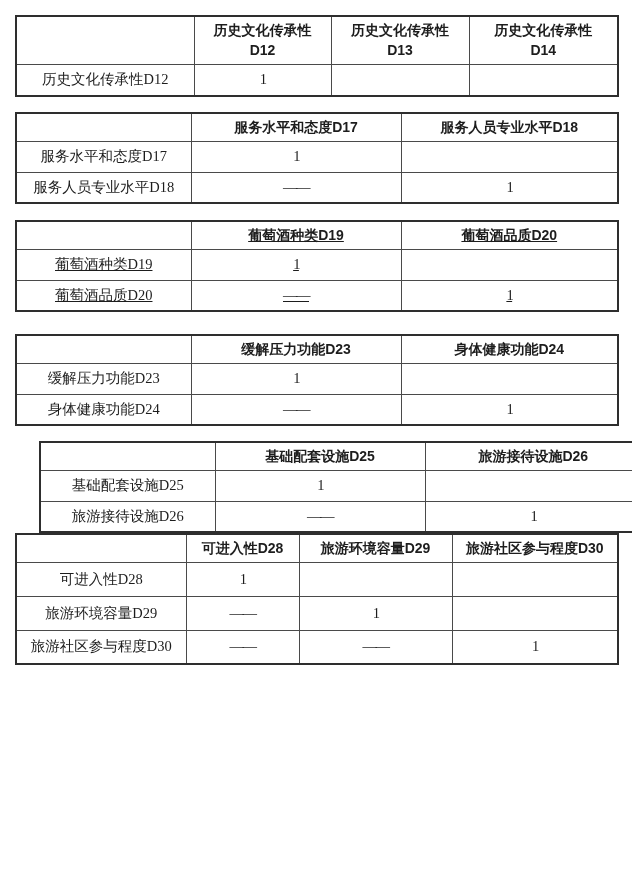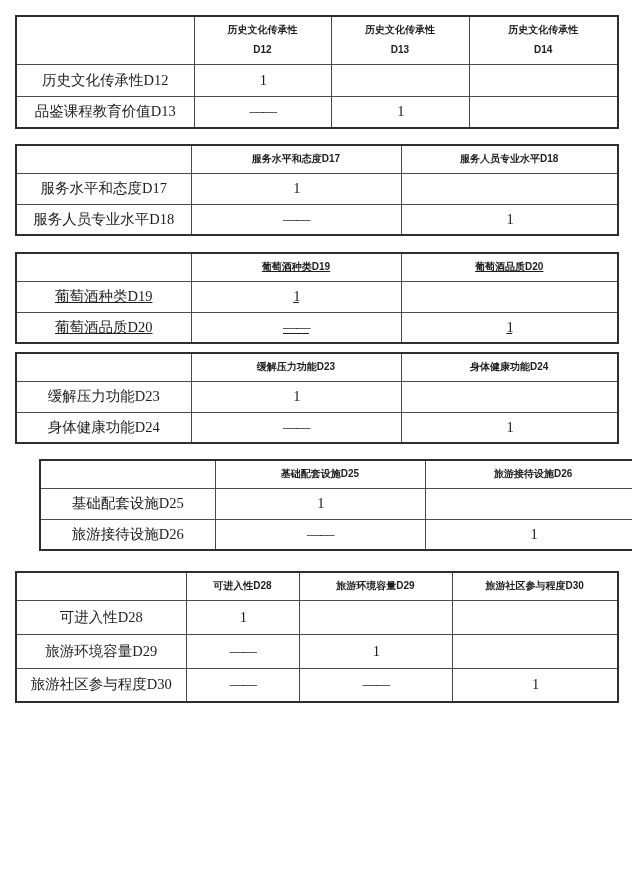--- a/index.html
+++ b/index.html
@@ -20,34 +20,34 @@
     border-collapse:collapse;table-layout:fixed;
     width:602px;border:2px solid var(--border-outer);
   }
   table.cmp td{
     border:1px solid var(--border-inner);
     text-align:center;vertical-align:middle;
     padding:0 2px;overflow:hidden;
   }
   .hrow td{
     font-family:"Liberation Sans",sans-serif;
-    font-weight:bold;font-size:10px;line-height:20px;
+    font-weight:bold;font-size:14px;line-height:20px;
   }
   .rlabel{font-family:"Liberation Serif",serif;font-size:14.5px;}
   .val{font-family:"Liberation Serif",serif;font-size:14.5px;letter-spacing:-1.5px;}
   
   .t1{margin-top:15px;} .t1 .hrow{height:48px;} .t1 tr.r{height:32px;}
   .t1 col.c0{width:178px;} .t1 col.c1{width:137px;} .t1 col.c2{width:138px;} .t1 col.c3{width:149px;}
-  .t2{margin-top:15px;border-radius:10px;} .t3{margin-top:16px;text-decoration:underline;} .t4{margin-top:14px;} .t5{margin-top:8px;} .t6{margin-top:15px;margin-left:24px;}
+  .t2{margin-top:15px;border-radius:10px;} .t3{margin-top:16px;text-decoration:underline;} .t4{margin-top:14px;} .t5{margin-top:22px;} .t6{margin-top:15px;margin-left:24px;}
   .t2 .hrow,.t3 .hrow,.t4 .hrow,.t5 .hrow,.t6 .hrow{height:28px;}
   .t2 tr.r,.t3 tr.r,.t4 tr.r,.t5 tr.r,.t6 tr.r{height:31px;}
   .t2 col.c0,.t3 col.c0,.t4 col.c0,.t5 col.c0,.t6 col.c0{width:175px;}
   .t2 col.c1,.t3 col.c1,.t4 col.c1,.t5 col.c1,.t6 col.c1{width:210px;}
   .t2 col.c2,.t3 col.c2,.t4 col.c2,.t5 col.c2,.t6 col.c2{width:217px;}
-  .t7{margin-top:20px;} .t7 .hrow{height:28px;} .t7 tr.r{height:34px;}
+  .t7{} .t7 .hrow{height:28px;} .t7 tr.r{height:34px;}
   .t7 col.c0{width:170px;} .t7 col.c1{width:113px;} .t7 col.c2{width:153px;} .t7 col.c3{width:166px;}
 </style>
 </head>
 <body>
 
 <div class="page">
 
   <table class="cmp t1">
     <colgroup>
         <col class="c0">
@@ -70,26 +70,20 @@
         <div>历史文化传承性</div>
         <div>D14</div>
       </td>
     </tr>
     <tr class="r">
       <td class="rlabel">历史文化传承性D12</td>
       <td class="val">1</td>
       <td class="val"></td>
       <td class="val"></td>
     </tr>
-    <tr class="r">
-      <td class="rlabel">品鉴课程教育价值D13</td>
-      <td class="val">——</td>
-      <td class="val">1</td>
-      <td class="val"></td>
-    </tr>
   </tbody>
     </table>
 
   <table class="cmp t2">
     <colgroup>
         <col class="c0">
         <col class="c1">
         <col class="c2">
       </colgroup>
     <tbody>

